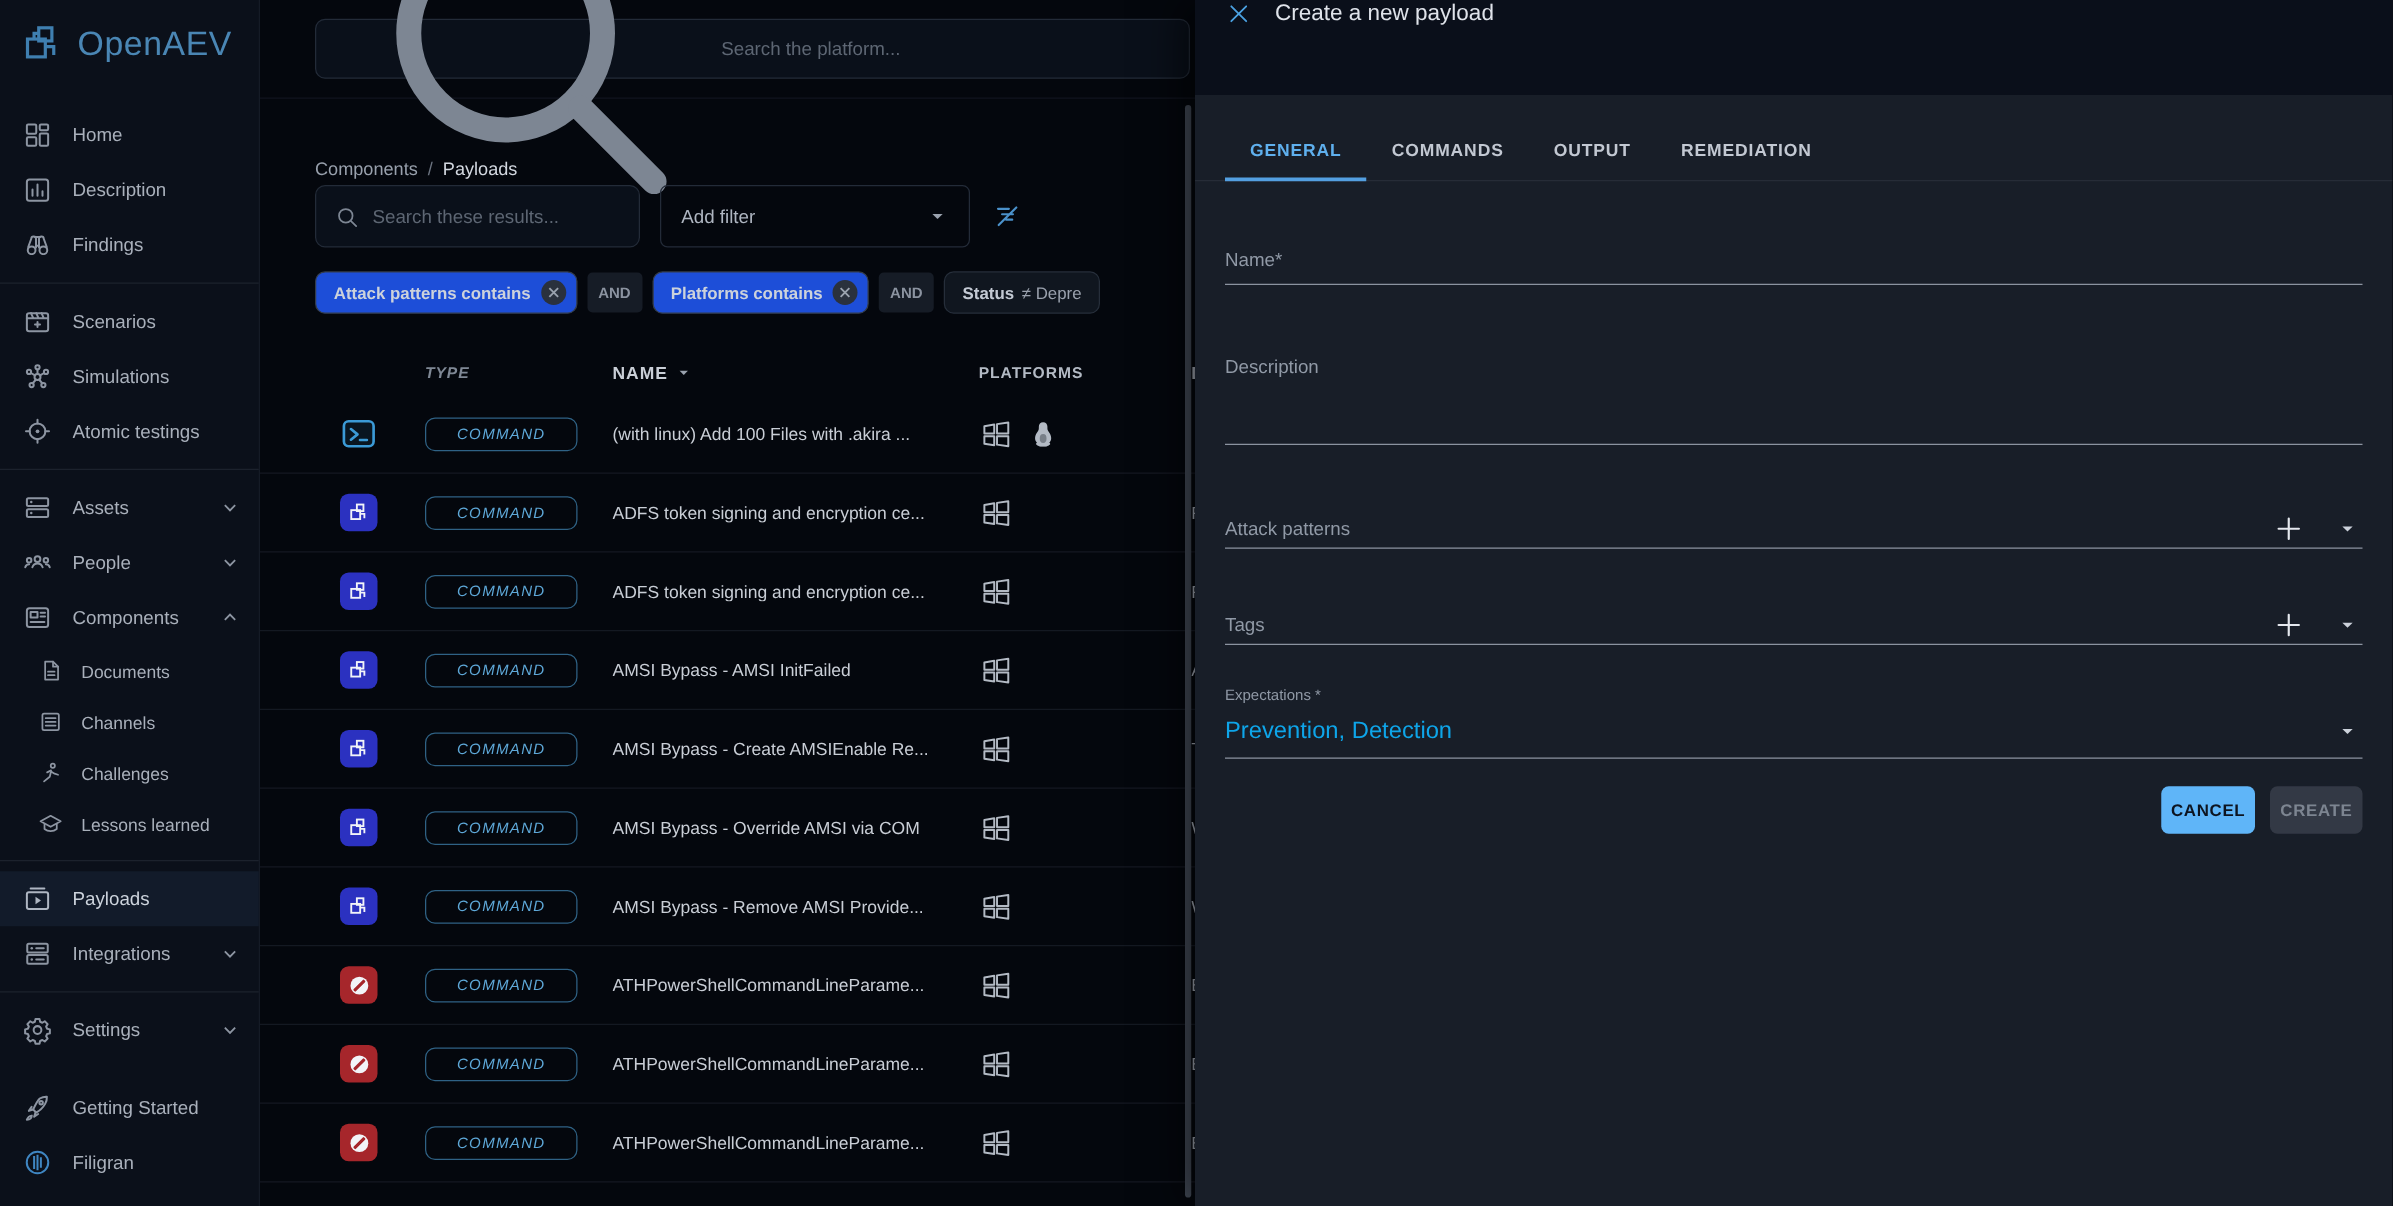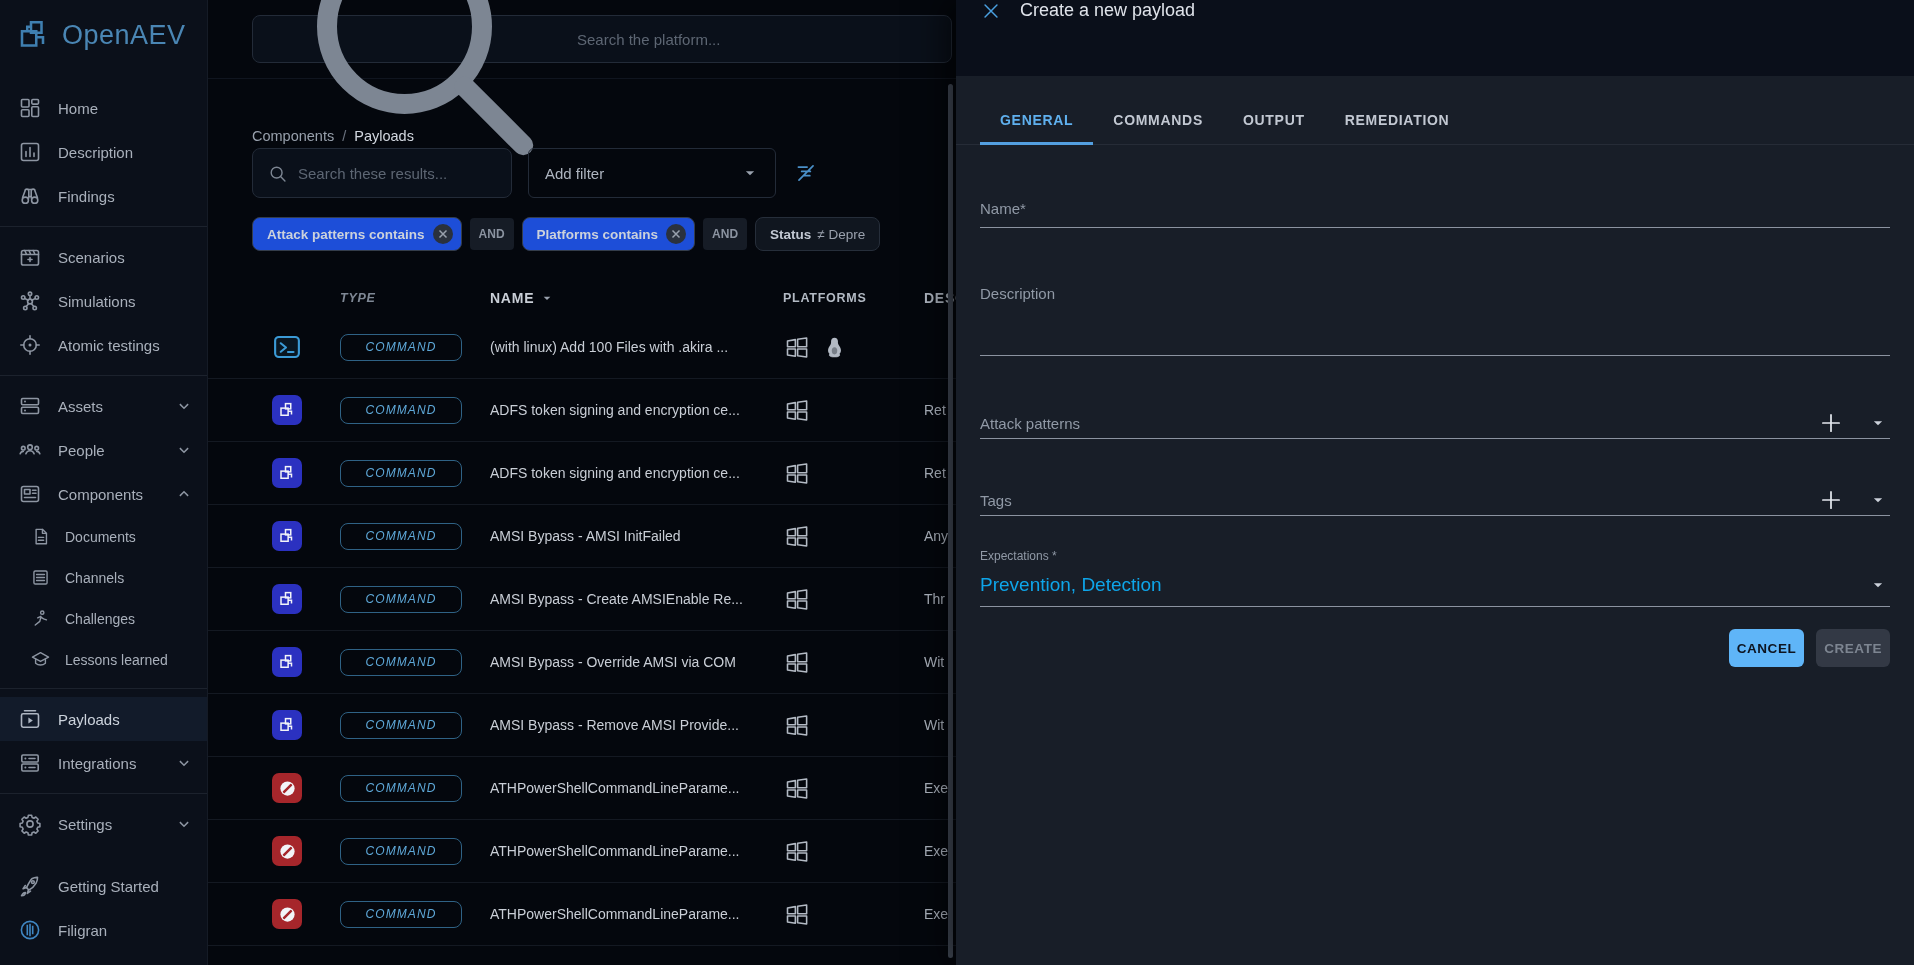--- a/index.html
+++ b/index.html
@@ -96,21 +96,21 @@
     font-size:12.5px; font-weight:bold; letter-spacing:.06em; color:#7f8895;
   }
   .rows { position:absolute; left:0; right:0; top:316px; }
   .trow {
     display:flex; align-items:center; height:63px; padding-left:44px;
     border-bottom:1px solid #141922; cursor:pointer;
   }
   .col-icon { width:88px; display:flex; align-items:center; padding-left:20px; flex:none; }
   .col-type { width:150px; flex:none;font-style:italic; }
   .col-name { width:293px; flex:none; font-size:14px; color:#c9ced6; white-space:nowrap; overflow:hidden; }
-  .col-plat { width:141px; flex:none; display:flex; align-items:center; gap:12px; color:#b3bac4; }
+  .col-plat { width:170px; flex:none; display:flex; align-items:center; gap:12px; color:#b3bac4; }
   .col-desc { flex:1; font-size:14px; color:#aeb5c0; white-space:nowrap; overflow:hidden; }
   .sort-wrap { display:flex; align-items:center; gap:5px; cursor:pointer; }
   .sort-ic { color:#9aa2ae; }
   .type-chip {
     display:inline-flex; align-items:center; justify-content:center;
     min-width:122px; height:27px; border:1px solid #2f6285; border-radius:8px;
     color:#5ea8d8; font-size:12px; letter-spacing:.09em; padding:0 12px;
   }
   .ticon { width:30px; height:30px; border-radius:7px; display:flex; align-items:center; justify-content:center; }
   .ticon.box-openaev { background:#2b31c0; }

